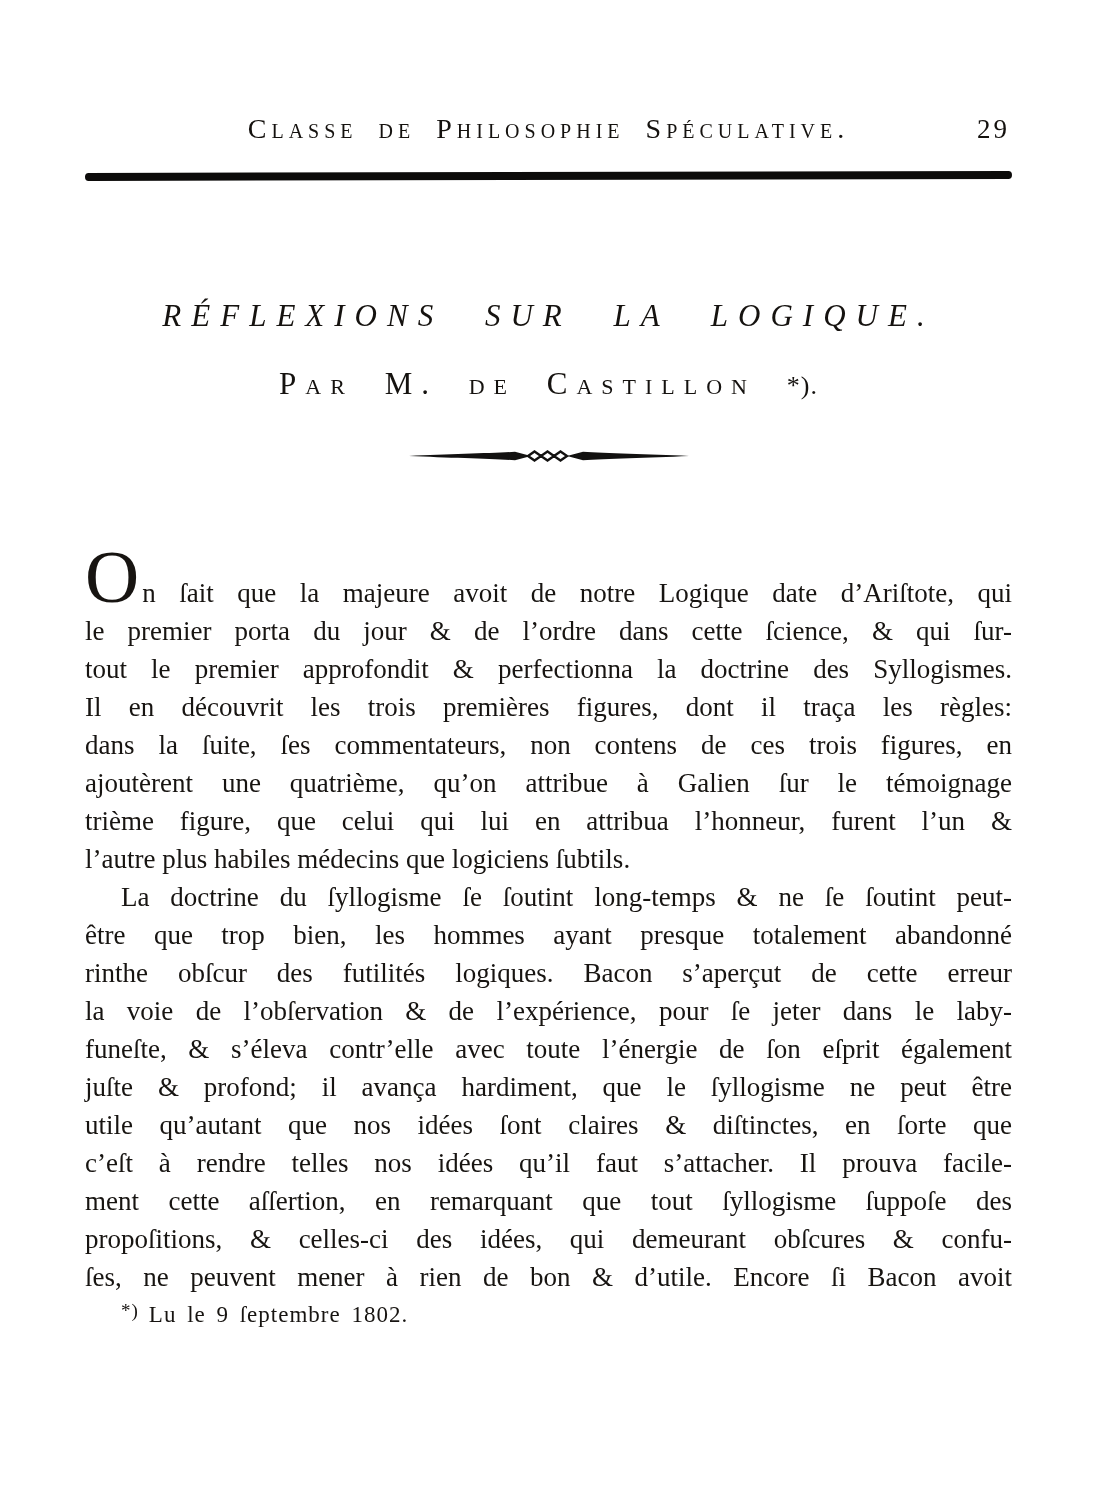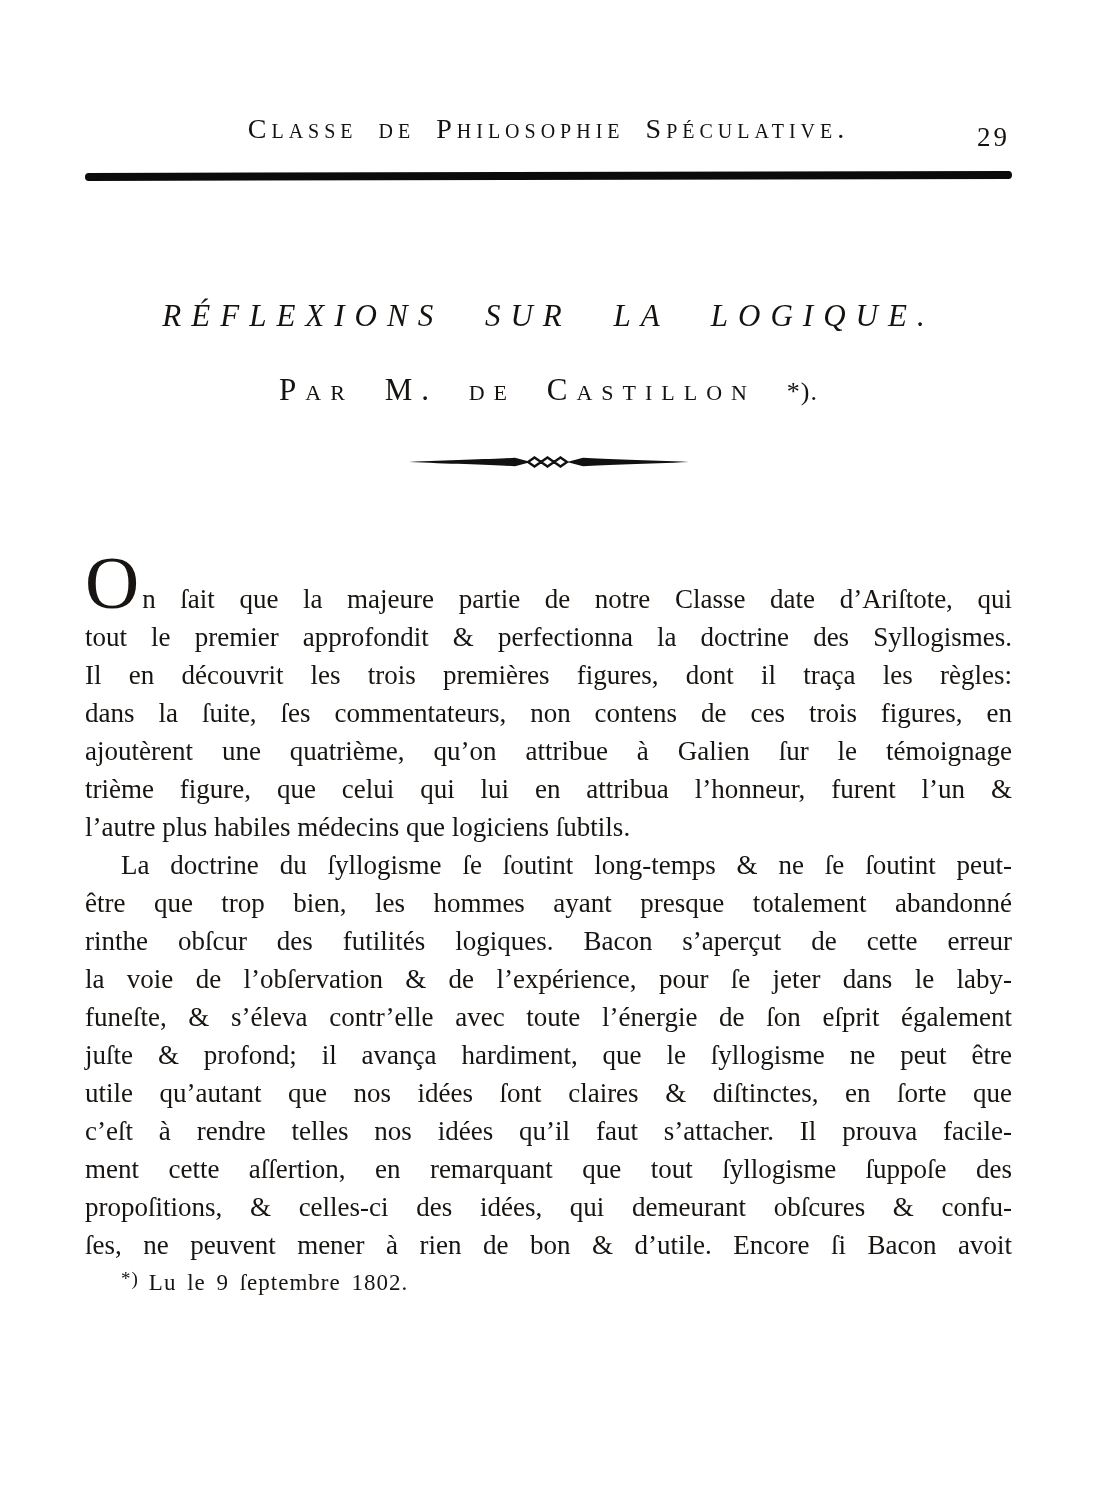--- a/index.html
+++ b/index.html
@@ -35,21 +35,21 @@
     font-size: 28px;
     line-height: 34px;
     letter-spacing: 5px;
     word-spacing: 9px;
     color: #14110e;
     white-space: nowrap;
   }
   .page-number {
     position: absolute;
     right: 2px;
-    top: 10px;
+    top: 2px;
     font-size: 27px;
     letter-spacing: 3px;
     color: #14110e;
   }
   .head-rule {
     margin-top: 24px;
     height: 8px;
     background: #0c0b0a;
     border-radius: 4px / 55%;
     transform: rotate(-0.12deg);
@@ -61,21 +61,21 @@
     text-align: center;
     font-style: italic;
     font-size: 31px;
     line-height: 48px;
     letter-spacing: 10px;
     word-spacing: 24px;
     white-space: nowrap;
     color: #15120f;
   }
   .byline {
-    margin-top: 30px;
+    margin-top: 24px;
     text-align: center;
     font-variant: small-caps;
     font-size: 31px;
     line-height: 40px;
     letter-spacing: 9px;
     word-spacing: 14px;
     color: #15120f;
     white-space: nowrap;
   }
   .byline-mark {
@@ -153,21 +153,22 @@
     <svg width="280" height="20" viewBox="0 0 280 20" aria-hidden="true">
       <path d="M0,10 C40,8.2 84,7.2 106,5.8 L122,10 L106,14.2 C84,12.8 40,11.8 0,10 Z" fill="#121110"></path>
       <path d="M280,10 C240,8.2 196,7.2 174,5.8 L158,10 L174,14.2 C196,12.8 240,11.8 280,10 Z" fill="#121110"></path>
       <path d="M119,10 l6.5,-4.5 6.5,4.5 -6.5,4.5 Z M132,10 l6.5,-4.5 6.5,4.5 -6.5,4.5 Z M145,10 l6.5,-4.5 6.5,4.5 -6.5,4.5 Z M158,10 l-6.5,-4.5" fill="none" stroke="#121110" stroke-width="2.4"></path>
     </svg>
   </div>
 
   <div class="body-text">
 
     <div class="paragraph">
-      <div class="line"><span class="initcap">O</span><span>n ſait que la majeure partie de notre Classe date d’Ariſtote, qui</span></div>
+      <div class="line"><span class="initcap">O</span><span>n ſait que la majeure avoit de notre Logique date d’Ariſtote, qui</span></div>
+      <div class="line">le premier porta du jour &amp; de l’ordre dans cette ſcience, &amp; qui ſur-</div>
       <div class="line">tout le premier approfondit &amp; perfectionna la doctrine des Syllogismes.</div>
       <div class="line">Il en découvrit les trois premières figures, dont il traça les règles:</div>
       <div class="line">dans la ſuite, ſes commentateurs, non contens de ces trois figures, en</div>
       <div class="line">ajoutèrent une quatrième, qu’on attribue à Galien ſur le témoignage</div>
       <div class="line">trième figure, que celui qui lui en attribua l’honneur, furent l’un &amp;</div>
       <div class="line left-last">l’autre plus habiles médecins que logiciens ſubtils.</div>
     </div>
 
     <div class="paragraph">
       <div class="line indent">La doctrine du ſyllogisme ſe ſoutint long-temps &amp; ne ſe ſoutint peut-</div>

